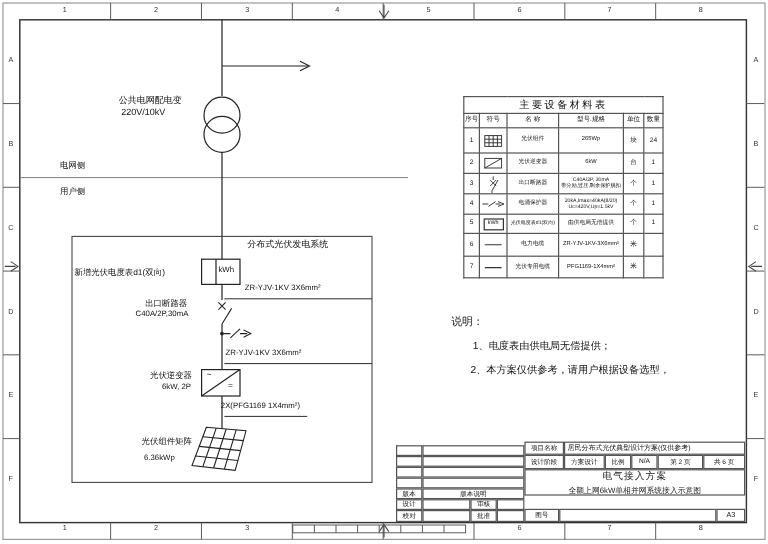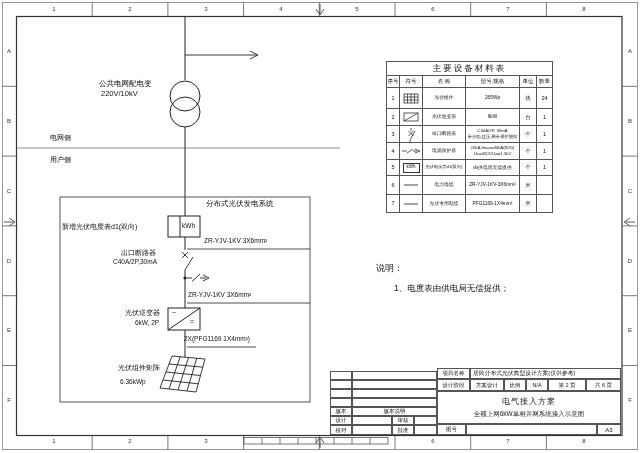--- a/index.html
+++ b/index.html
@@ -2,21 +2,21 @@
 <html><head>
 <meta charset="utf-8">
 <style>
   html,body{margin:0;padding:0;background:#fff;}
   .page{position:relative;width:640px;height:453px;background:#ffffff;
         font-family:"Liberation Sans","DejaVu Sans",sans-serif;color:#1a1a1a;overflow:hidden;}
   svg.lineart{position:absolute;left:0;top:0;}
   .lab{position:absolute;white-space:nowrap;color:#111;text-align:center;}
   .ref{position:absolute;font-size:6px;color:#333;transform:translate(-50%,-50%);}
   
-  #equip{position:absolute;left:386px;top:61px;}
+  #equip{position:absolute;left:386px;top:80px;}
   #equip table{border-collapse:collapse;table-layout:fixed;width:166px;}
   #equip td{border:1px solid #555;padding:0;text-align:center;vertical-align:middle;
             font-size:5.5px;line-height:1.1;color:#111;overflow:hidden;white-space:nowrap;}
   #equip td.ttl{font-size:8.5px;height:13px;letter-spacing:2px;}
   #equip td.hd{font-size:5.5px;height:11px;}
   #equip td.nm{font-size:4.8px;}
   #equip td.nm.tiny{font-size:4.2px;}
   #equip td.sp{font-size:4.8px;}
   #equip td.sp .two{font-size:4.3px;line-height:1.15;white-space:normal;}
   .symwrap{display:flex;align-items:center;justify-content:center;}
@@ -287,20 +287,21 @@
         <td class="sp">PFG1169-1X4mm²</td>
         <td>米</td>
         <td></td>
       </tr>
     </tbody>
       </table>
   </div>
 
   <span class="note" style="left:376px;top:262px;font-size:9px">说明：</span>
   <span class="note" style="left:394px;top:283px;font-size:8.5px">1、电度表由供电局无偿提供；</span>
+  <span class="note" style="left:392px;top:303px;font-size:8.5px">2、本方案仅供参考，请用户根据设备选型，</span>
 
   <div class="cell" style="left:330px;top:371px;width:22px;height:9px"></div>
   <div class="cell" style="left:352px;top:371px;width:85px;height:9px"></div>
   <div class="cell" style="left:330px;top:380px;width:22px;height:9px"></div>
   <div class="cell" style="left:352px;top:380px;width:85px;height:9px"></div>
   <div class="cell" style="left:330px;top:389px;width:22px;height:9px"></div>
   <div class="cell" style="left:352px;top:389px;width:85px;height:9px"></div>
   <div class="cell" style="left:330px;top:398px;width:22px;height:9px"></div>
   <div class="cell" style="left:352px;top:398px;width:85px;height:9px"></div>
   <div class="cell" style="left:330px;top:407px;width:22px;height:9px">版本</div>
@@ -315,21 +316,21 @@
   <div class="cell" style="left:414px;top:425px;width:23px;height:10px"></div>
 
   <div class="cell" style="left:437px;top:368px;width:33px;height:11px">项目名称</div>
   <div class="cell left" style="left:470px;top:368px;width:151px;height:11px;font-size:5.8px">居民分布式光伏典型设计方案(仅供参考)</div>
   <div class="cell" style="left:437px;top:379px;width:33px;height:12px">设计阶段</div>
   <div class="cell" style="left:470px;top:379px;width:34px;height:12px">方案设计</div>
   <div class="cell" style="left:504px;top:379px;width:22px;height:12px">比例</div>
   <div class="cell" style="left:526px;top:379px;width:22px;height:12px">N/A</div>
   <div class="cell" style="left:548px;top:379px;width:38px;height:12px">第 2 页</div>
   <div class="cell" style="left:586px;top:379px;width:35px;height:12px">共 6 页</div>
-  <div class="tb-title" style="left:437px;top:391px;width:184px;height:33px">
+  <div class="tb-title" style="left:437px;top:391px;width:184px;height:22px">
     <span class="t1">电气接入方案</span>
     <span class="t2">全额上网6kW单相并网系统接入示意图</span>
   </div>
   <div class="cell" style="left:437px;top:424px;width:29px;height:11px">图号</div>
   <div class="cell" style="left:466px;top:424px;width:131px;height:11px"></div>
   <div class="cell" style="left:597px;top:424px;width:24px;height:11px;font-size:6px">A3</div>
 
 
 </div>
 

